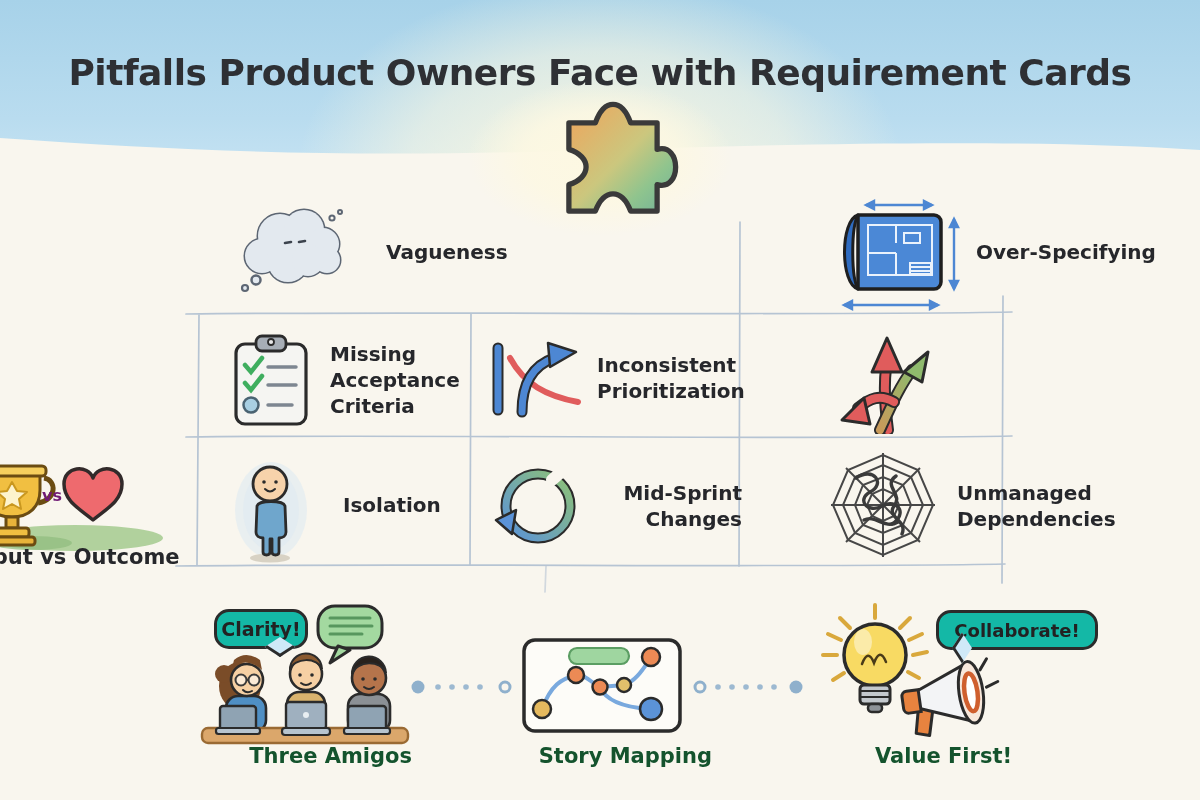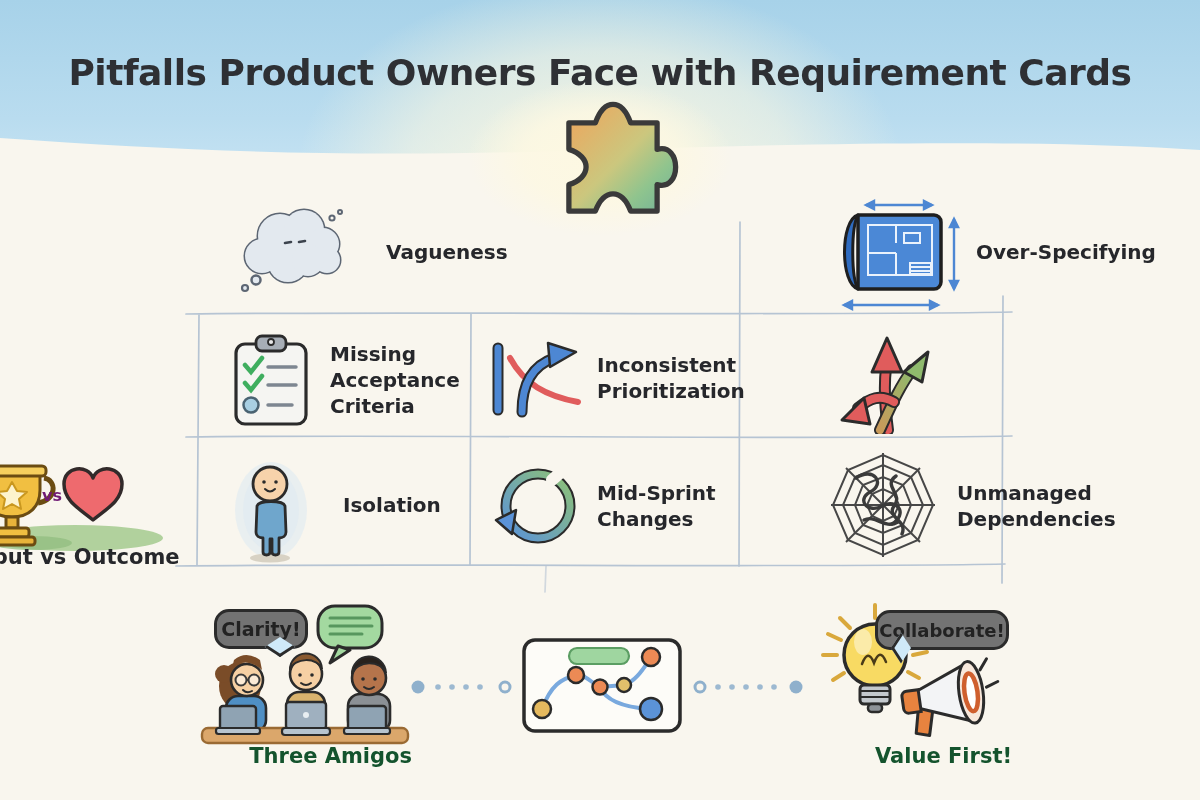--- a/index.html
+++ b/index.html
@@ -22,32 +22,32 @@
     border-radius:50%;
   }
   .title{
     position:absolute;left:0;right:0;top:28px;text-align:center;
     font-size:36px;font-weight:bold;letter-spacing:-.5px;color:#2e3034;
   }
   .abs{position:absolute;}
   .cell-label{position:absolute;font-weight:bold;font-size:20px;line-height:1.3;color:#26272b;}
   .bottom-label{position:absolute;font-weight:bold;font-size:21px;color:#14532d;text-align:right;width:220px;}
   .bubble{
-    position:absolute;background:#737373;border:3px solid #2b2b2b;border-radius:15px;
+    position:absolute;background:#14b8a6;border:3px solid #2b2b2b;border-radius:15px;
     font-weight:bold;color:#222;display:flex;align-items:center;justify-content:center;
     box-sizing:border-box;
   }
   .bubble:after{
     content:"";position:absolute;bottom:-10px;width:15px;height:15px;background:#cfe9f8;
     border-right:3px solid #2b2b2b;border-bottom:3px solid #2b2b2b;
     transform:rotate(45deg) skew(-12deg,-12deg);
   }
   .bubble-clarity{left:214px;top:609px;width:94px;height:40px;font-size:19px;}
   .bubble-clarity:after{right:16px;}
-  .bubble-collab{left:875px;top:610px;width:134px;height:40px;font-size:18px;}
+  .bubble-collab{left:936px;top:610px;width:162px;height:40px;font-size:18px;}
   .bubble-collab:after{left:14px;transform:rotate(135deg) skew(-12deg,-12deg);border-color:#2b2b2b;}
   .vs-text{position:absolute;left:42px;top:486px;font-size:16px;font-weight:bold;color:#701a75;}
   .outcome-label{position:absolute;left:-50px;top:545px;font-size:21px;font-weight:bold;white-space:nowrap;color:#26272b;}
 </style>
 </head>
 <body>
 
 <div class="canvas">
 
   <div class="sky"></div>
@@ -200,21 +200,21 @@
       <linearGradient id="gc" x1="70" y1="10" x2="10" y2="70" gradientUnits="userSpaceOnUse">
         <stop offset="0" stop-color="#8cc07a"></stop>
           <stop offset="1" stop-color="#5b93d8"></stop>
       </linearGradient>
     </defs>
     <circle cx="44" cy="42" r="32" fill="none" stroke="#2b2b2b" stroke-width="11"></circle>
     <circle cx="44" cy="42" r="32" fill="none" stroke="url(#gc)" stroke-width="7"></circle>
     <path d="M58,16 L74,2" stroke="#f9f6ee" stroke-width="12" stroke-linecap="round"></path>
     <polygon points="2,56 22,46 18,70" fill="#5b93d8" stroke="#2b2b2b" stroke-width="2.5" stroke-linejoin="round"></polygon>
   </svg>
-  <div class="cell-label" style="left:597px;top:480px;width:145px;">Mid-Sprint Changes</div>
+  <div class="cell-label" style="left:597px;top:480px;width:145px;text-align:right;">Mid-Sprint Changes</div>
 
   <svg class="abs" style="left:826px;top:448px;" width="118" height="118" viewBox="0 0 118 118">
     <g stroke="#474747" stroke-width="2" fill="none">
       <path d="M57,57 L109,57"></path>
         <path d="M57,57 L94,94"></path>
         <path d="M57,57 L57,109"></path>
         <path d="M57,57 L20,94"></path>
       <path d="M57,57 L5,57"></path>
         <path d="M57,57 L20,20"></path>
         <path d="M57,57 L57,5"></path>
@@ -334,20 +334,21 @@
       <path d="M103,48 C115,44 122,32 129,22"></path>
       <path d="M79,50 C84,62 100,70 128,72"></path>
     </g>
     <circle cx="21" cy="72" r="9" fill="#e5b95e" stroke="#2b2b2b" stroke-width="2.5"></circle>
     <circle cx="55" cy="38" r="8" fill="#ec8a55" stroke="#2b2b2b" stroke-width="2.5"></circle>
     <circle cx="79" cy="50" r="7.5" fill="#ec8a55" stroke="#2b2b2b" stroke-width="2.5"></circle>
     <circle cx="103" cy="48" r="7" fill="#e2c06b" stroke="#2b2b2b" stroke-width="2.5"></circle>
     <circle cx="130" cy="20" r="9" fill="#ec8a55" stroke="#2b2b2b" stroke-width="2.5"></circle>
     <circle cx="130" cy="72" r="11" fill="#5b93d8" stroke="#2b2b2b" stroke-width="2.5"></circle>
   </svg>
+  <div class="bottom-label" style="left:492px;top:744px;">Story Mapping</div>
 
   <svg class="abs" style="left:692px;top:674px;" width="114" height="26" viewBox="0 0 114 26">
     <circle cx="8" cy="13" r="5" fill="none" stroke="#8fb0cc" stroke-width="3"></circle>
     <circle cx="26" cy="13" r="2.8" fill="#9db9d1"></circle>
       <circle cx="40" cy="13" r="2.8" fill="#9db9d1"></circle>
     <circle cx="54" cy="13" r="2.8" fill="#9db9d1"></circle>
       <circle cx="68" cy="13" r="2.8" fill="#9db9d1"></circle>
     <circle cx="82" cy="13" r="2.8" fill="#9db9d1"></circle>
     <circle cx="104" cy="13" r="6.5" fill="#8fb0cc"></circle>
   </svg>

